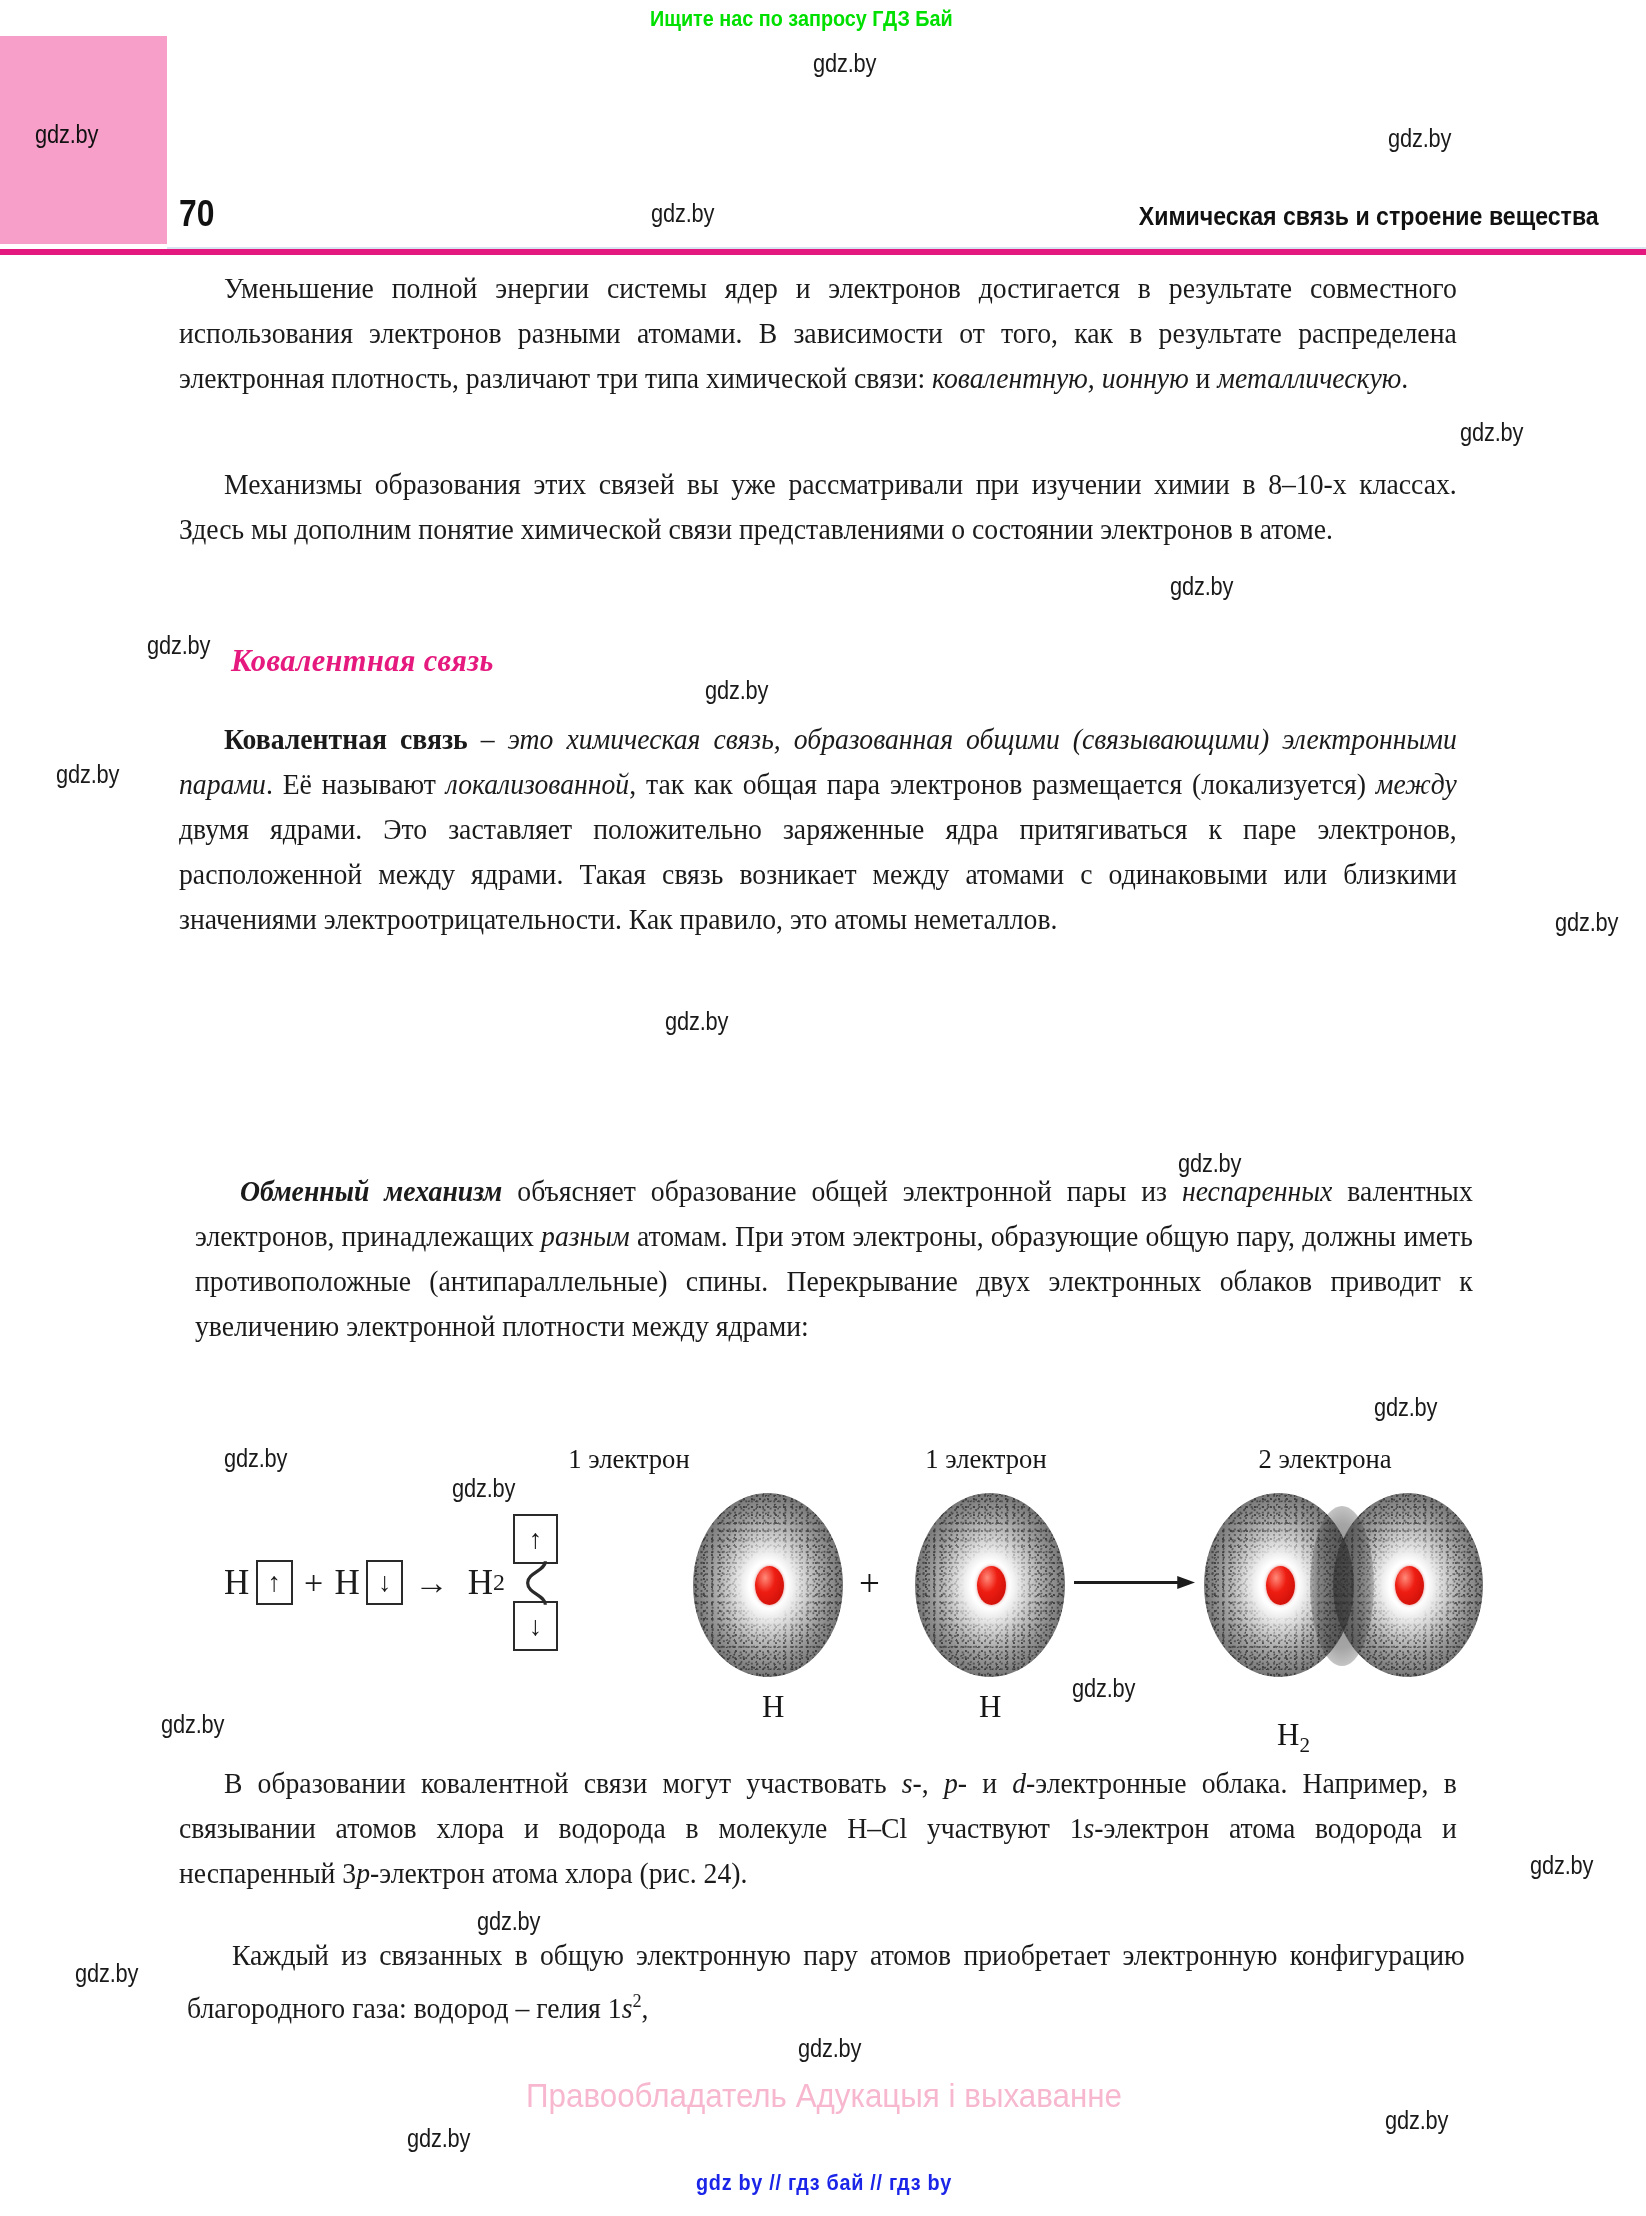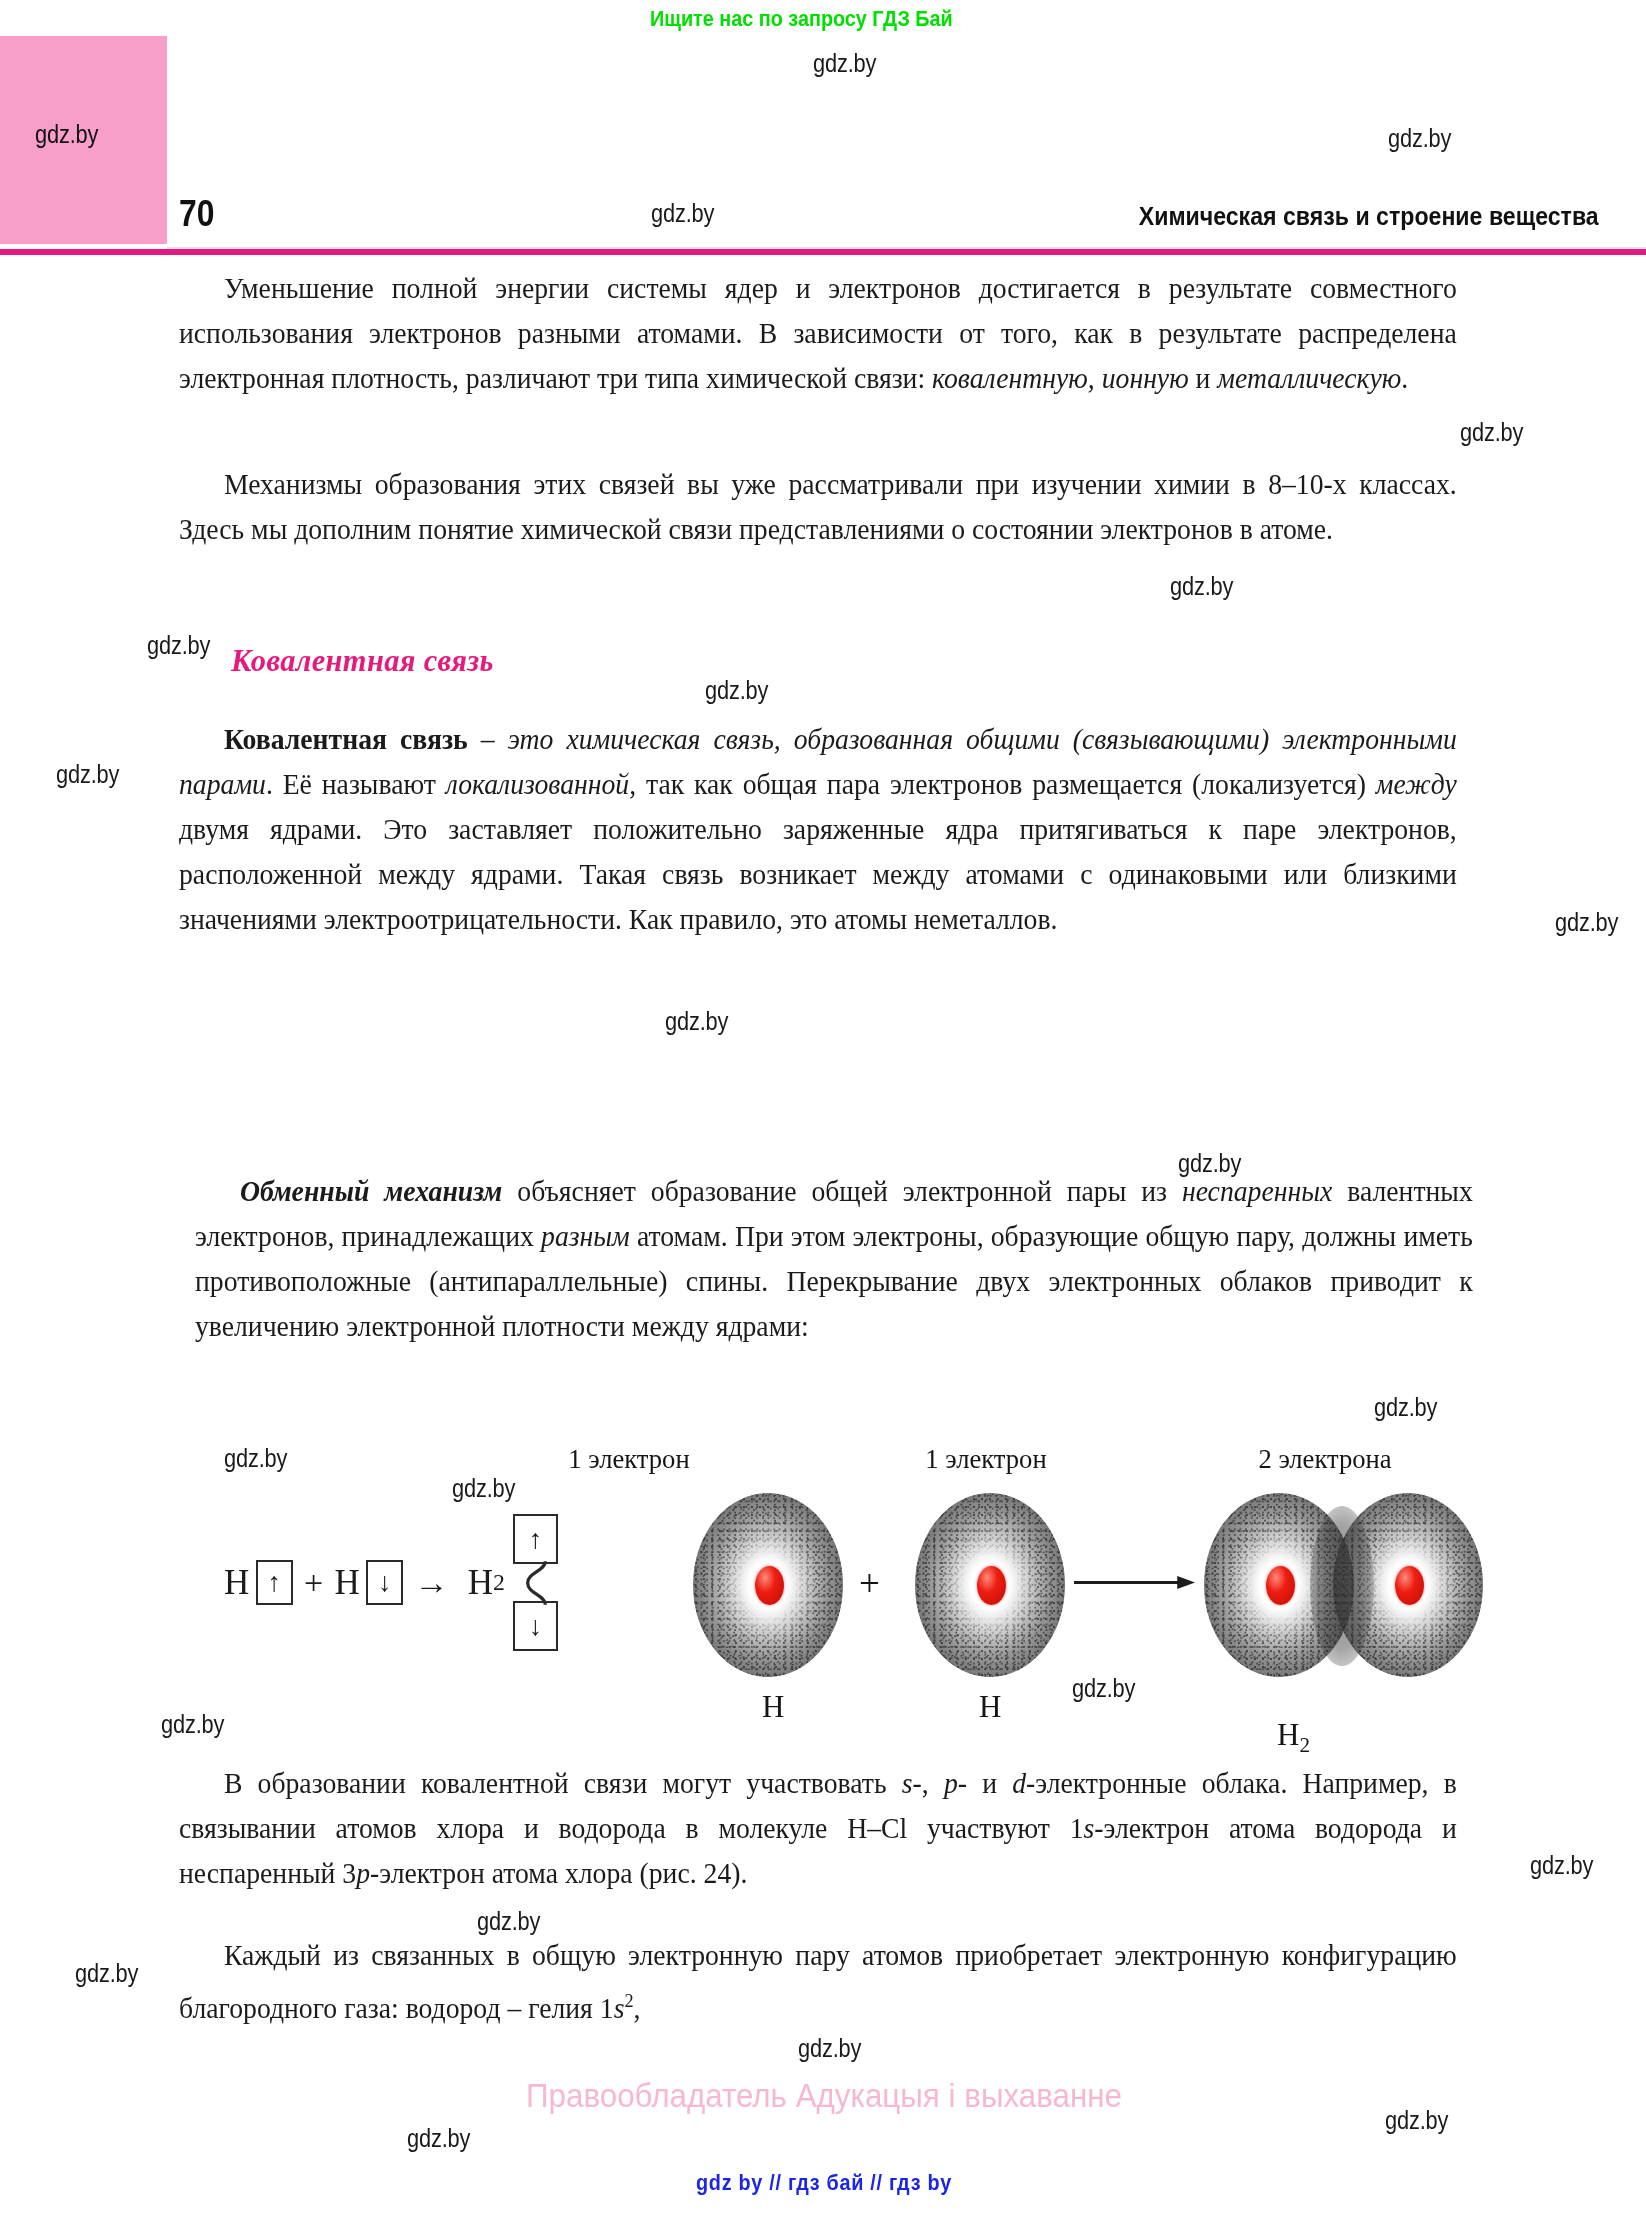--- a/index.html
+++ b/index.html
@@ -307,21 +307,21 @@
       <span class="speck"></span>
       <span class="nucleus"></span>
     </div>
     <div class="fig-label" style="left:1277px;top:1689px;margin-top:28px;"><span>H</span><sub>2</sub></div>
   </div>
 
   <div class="col" style="top:1761px;">
     <p class="body ind"><span>В образовании ковалентной связи могут участвовать </span><span class="it">s</span><span>-, </span><span class="it">p</span><span>- и </span><span class="it">d</span><span>-электронные облака. Например, в связывании атомов хлора и водорода в молекуле H–Cl участвуют 1</span><span class="it">s</span><span>-электрон атома водорода и неспаренный 3</span><span class="it">p</span><span>-электрон атома хлора (рис. 24).</span></p>
   </div>
 
-  <div class="col" style="top:1933px;">
+  <div class="col" style="top:1933px;margin-left:8px;">
     <p class="body ind"><span>Каждый из связанных в общую электронную пару атомов приобретает электронную конфигурацию благородного газа: водород – гелия 1</span><span class="it">s</span><sup>2</sup><span>,</span></p>
   </div>
 
   <div class="owner">Правообладатель Адукацыя і выхаванне</div>
   <div class="footlinks">gdz by  //  гдз бай  //  гдз by</div>
 
 <div class="wm wm-big" style="left: 813px; top: 48px; font-size: 26.6px;">gdz.by</div>
     <div class="wm wm-big" style="left: 1388px; top: 123px; font-size: 26.6px;">gdz.by</div>
     <div class="wm wm-big" style="left: 651px; top: 198px; font-size: 26.6px;">gdz.by</div>
     <div class="wm wm-big" style="left: 1460px; top: 417px; font-size: 26.6px;">gdz.by</div>

